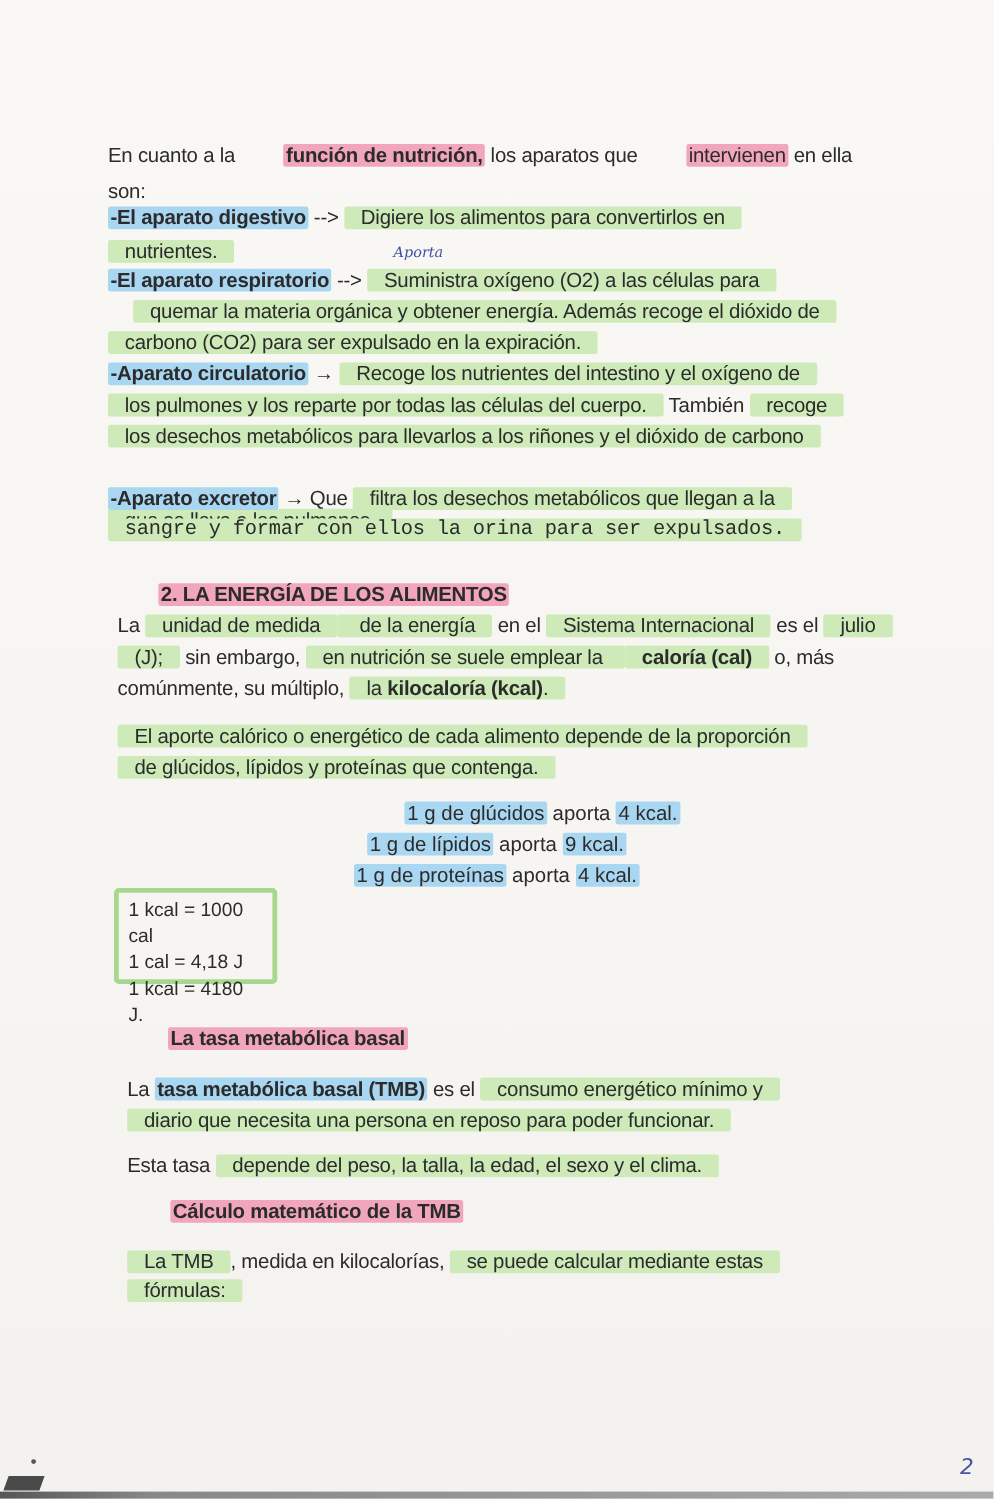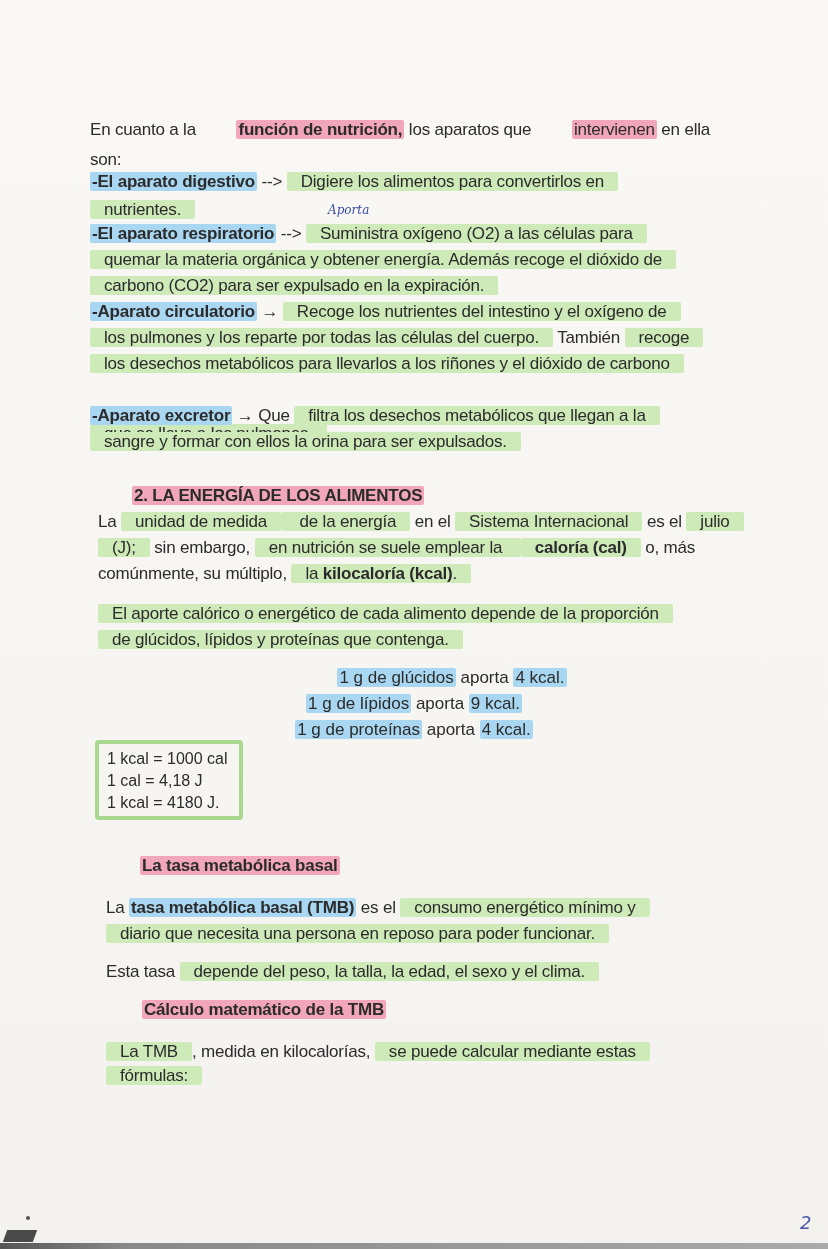--- a/index.html
+++ b/index.html
@@ -11,21 +11,21 @@
   }
   .page { position:absolute; left:0; top:0; width:828px; height:1249px;
     background:linear-gradient(180deg,#f9f8f5 0%,#f6f5f2 60%,#f3f2ef 100%); }
   .line { position:absolute; left:90px; font-size:17px; white-space:nowrap; letter-spacing:-0.2px; }
   .hl-pink { background:#f2a6bb; border-radius:2px; padding:0 2px;margin-left:36px; }
   .hl-blue { background:#a9d6f0; border-radius:2px; padding:0 2px; }
   .hl-green { background:#cdeab8; border-radius:2px; padding:0 14px; }
   b { font-weight:bold; }
   .handwritten { position:absolute; left:328px; top:203px; font-family:"DejaVu Serif", serif; font-style:italic; color:#3a4ea6; font-size:12px; }
   .center { position:absolute; left:0; width:828px; text-align:center; font-size:17px; }
-  .convbox { position:absolute; left:95px; top:740px; width:148px; height:80px;
+  .convbox { position:absolute; left:95px; top:740px; width:136px; height:80px;
     border:4px solid #a8d890; border-radius:4px; background:transparent; padding:4px 8px; box-sizing:border-box; font-size:16px; line-height:22px; }
   .pagenum { position:absolute; left:800px; top:1212px; font-family:"DejaVu Sans", sans-serif; font-style:italic; color:#4a55a8; font-size:18px; }
   .bottom-edge { position:absolute; left:0; bottom:0; width:828px; height:6px; background:linear-gradient(90deg,#555 0%,#888 15%,#aaa 100%); }
   .corner-mark { position:absolute; left:5px; top:1230px; width:30px; height:12px; background:#4a4a4a; transform:skewX(-20deg); }
   .dot { position:absolute; left:26px; top:1216px; width:4px; height:4px; background:#555; border-radius:50%; }
 </style>
 </head>
 <body>
 
 <div class="page">
@@ -37,34 +37,34 @@
 
   <div class="line" style="top:172px;">
     <span class="hl-blue"><b>-El aparato digestivo</b></span><span> --&gt; </span><span class="hl-green">Digiere los alimentos para convertirlos en</span>
   </div>
   <div class="line" style="top:200px;"><span class="hl-green">nutrientes.</span></div>
   <div class="handwritten">Aporta</div>
 
   <div class="line" style="top:224px;">
     <span class="hl-blue"><b>-El aparato respiratorio</b></span><span> --&gt; </span><span class="hl-green">Suministra oxígeno (O2) a las células para</span>
   </div>
-  <div class="line" style="top:250px;"><span class="hl-green">quemar la materia orgánica y obtener energía. Además recoge el dióxido de</span></div>
+  <div class="line" style="top:250px;margin-left:21px;"><span class="hl-green">quemar la materia orgánica y obtener energía. Además recoge el dióxido de</span></div>
   <div class="line" style="top:276px;"><span class="hl-green">carbono (CO2) para ser expulsado en la expiración.</span></div>
 
   <div class="line" style="top:302px;">
     <span class="hl-blue"><b>-Aparato circulatorio</b></span><span> → </span><span class="hl-green">Recoge los nutrientes del intestino y el oxígeno de</span>
   </div>
   <div class="line" style="top:328px;"><span class="hl-green">los pulmones y los reparte por todas las células del cuerpo.</span><span> También </span><span class="hl-green">recoge</span></div>
   <div class="line" style="top:354px;"><span class="hl-green">los desechos metabólicos para llevarlos a los riñones y el dióxido de carbono</span></div>
   <div class="line" style="top:380px;margin-top:44px;"><span class="hl-green">que se lleva a los pulmones.</span></div>
 
   <div class="line" style="top:406px;">
     <span class="hl-blue"><b>-Aparato excretor</b></span><span> → Que </span><span class="hl-green">filtra los desechos metabólicos que llegan a la</span>
   </div>
-  <div class="line" style="top:432px;"><span class="hl-green">sangre y formar con ellos la orina para ser expulsados.</span></div>
+  <div class="line" style="top:432px;font-family:Liberation Mono, monospace;"><span class="hl-green">sangre y formar con ellos la orina para ser expulsados.</span></div>
 
   <div class="line" style="top:486px; left:96px;"><span class="hl-pink"><b>2. LA ENERGÍA DE LOS ALIMENTOS</b></span></div>
 
   <div class="line" style="top:512px; left:98px;">
     <span>La </span><span class="hl-green">unidad de medida</span><span class="hl-green"> de la energía</span><span> en el </span><span class="hl-green">Sistema Internacional</span><span> es el </span><span class="hl-green">julio</span>
   </div>
   <div class="line" style="top:538px; left:98px;">
     <span class="hl-green">(J);</span><span> sin embargo, </span><span class="hl-green">en nutrición se suele emplear la </span><span class="hl-green"><b>caloría (cal)</b></span><span> o, más</span>
   </div>
   <div class="line" style="top:564px; left:98px;">

